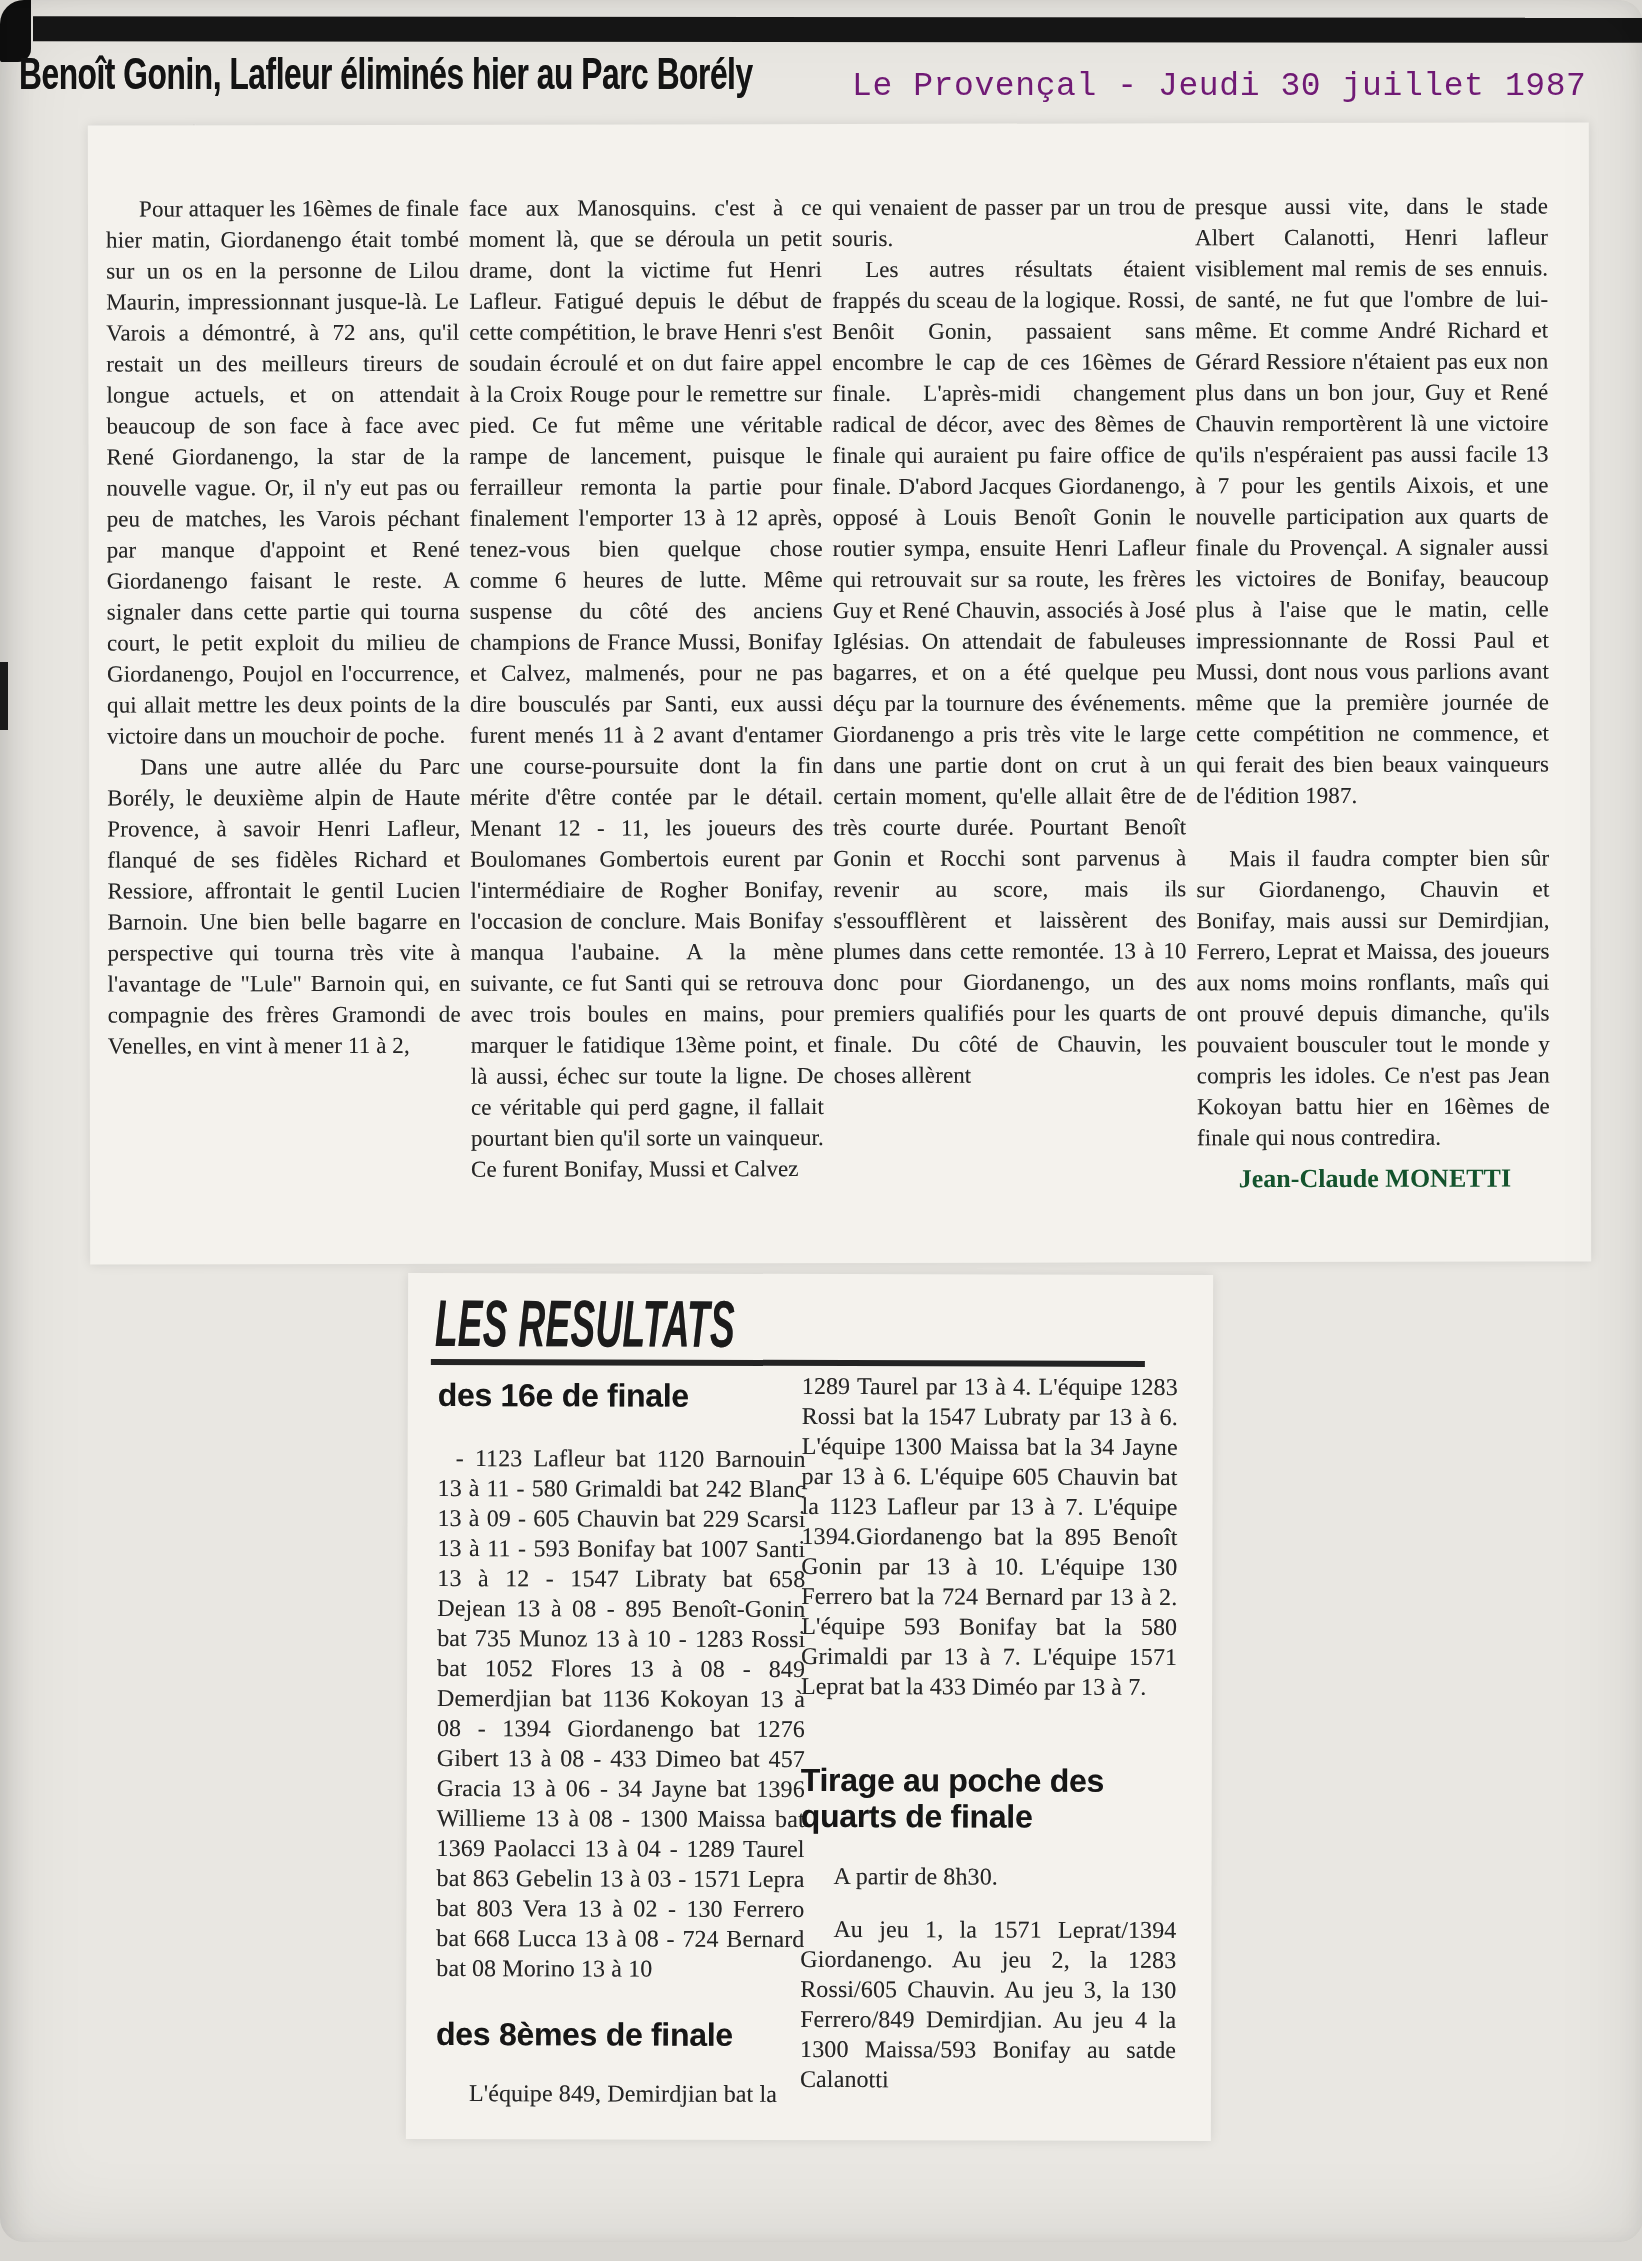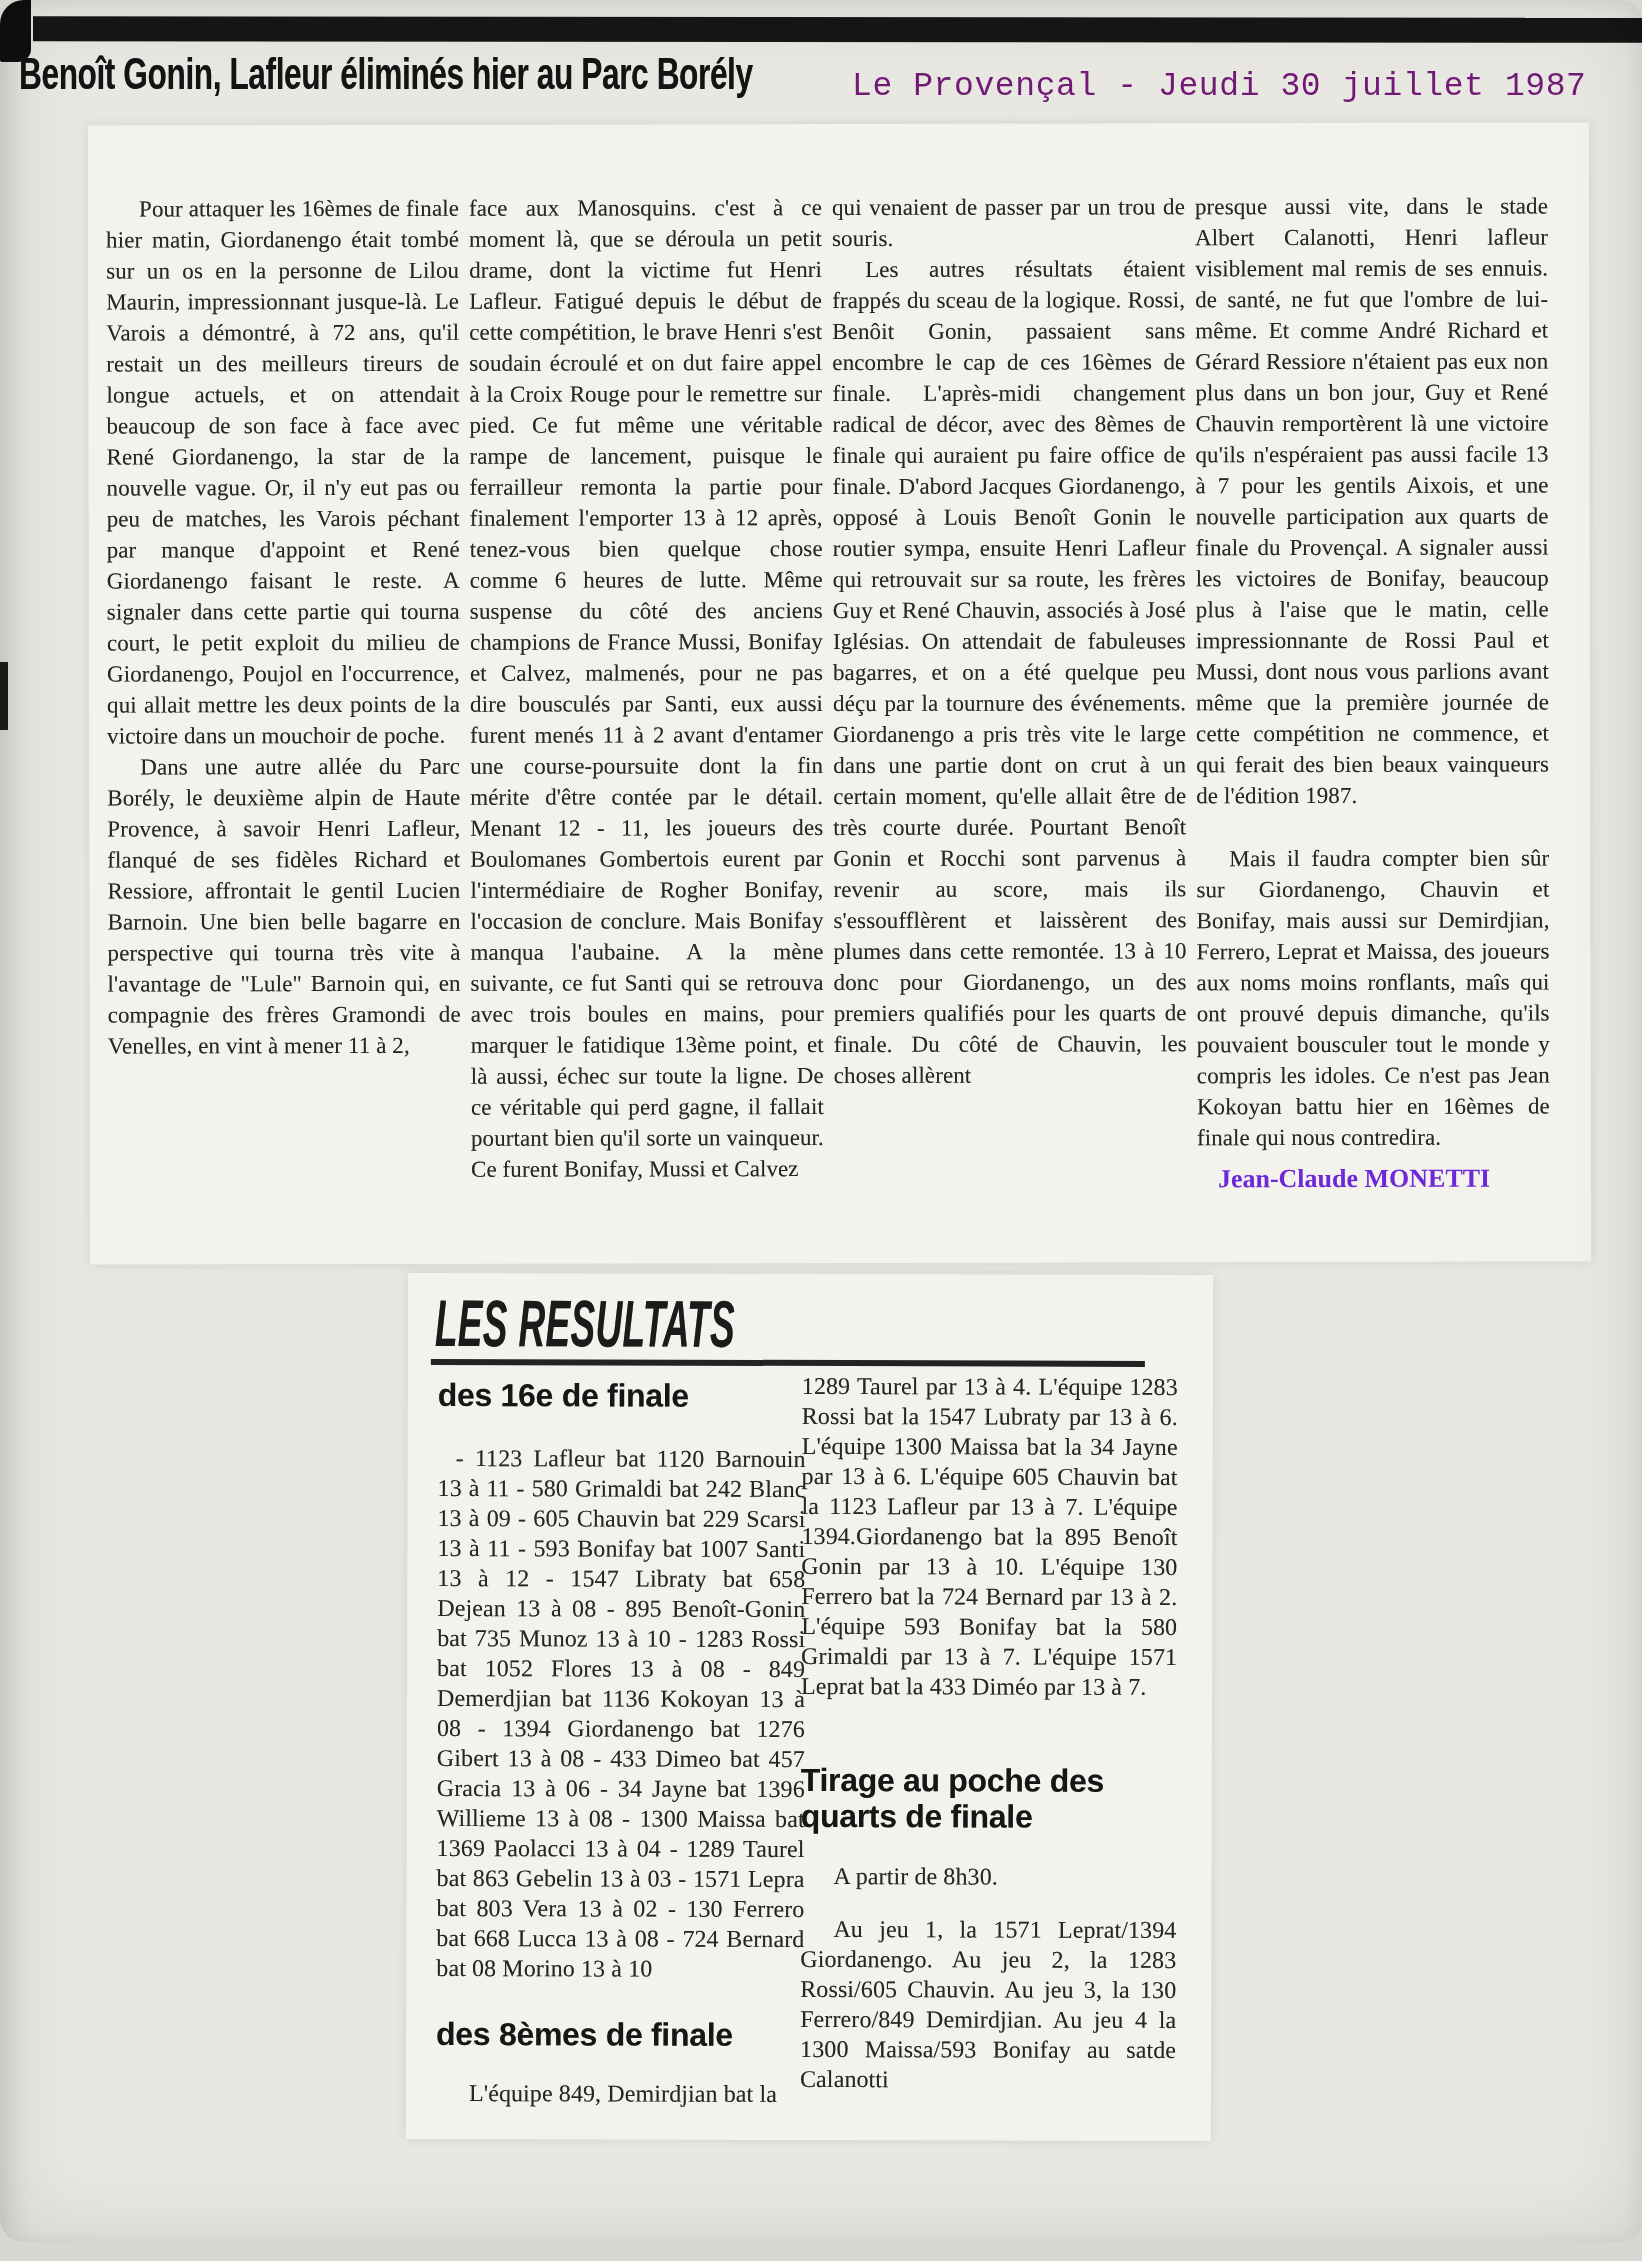--- a/index.html
+++ b/index.html
@@ -48,21 +48,21 @@
     letter-spacing:0.1px;hyphens:auto;-webkit-hyphens:auto;
     text-shadow:0 0 0.6px rgba(30,30,30,.35);
   }
   .indent{text-indent:33px;}
   .subhead{
     margin:30px 0 24.5px;font-family:"Liberation Sans",sans-serif;font-weight:bold;
     font-size:32px;line-height:37px;color:#171717;letter-spacing:-0.6px;
     text-shadow:0 0 0.6px rgba(20,20,20,.4);
   }
   .para-gap{margin-top:32px;}
-  .signature{margin:10.3px 39px 0 0;text-align:center;font-weight:bold;font-size:26px;line-height:32px;color:#6d28d9;}
+  .signature{margin:10.3px 39px 0 0;text-align:right;font-weight:bold;font-size:26px;line-height:32px;color:#14532d;}
   
   .results-title{
     position:absolute;left:27px;top:17px;margin:0;white-space:nowrap;
     font-family:"Liberation Sans",sans-serif;font-style:italic;font-weight:bold;
     font-size:66px;line-height:67px;color:#1b1b1b;letter-spacing:0.6px;
     transform:scaleX(.56);transform-origin:left top;
     text-shadow:0 0 0.6px rgba(20,20,20,.5);
   }
   .results-rule{position:absolute;left:23px;top:86px;width:714px;height:5.8px;background:#232323;}
   .rcol{position:absolute;width:368px;}

